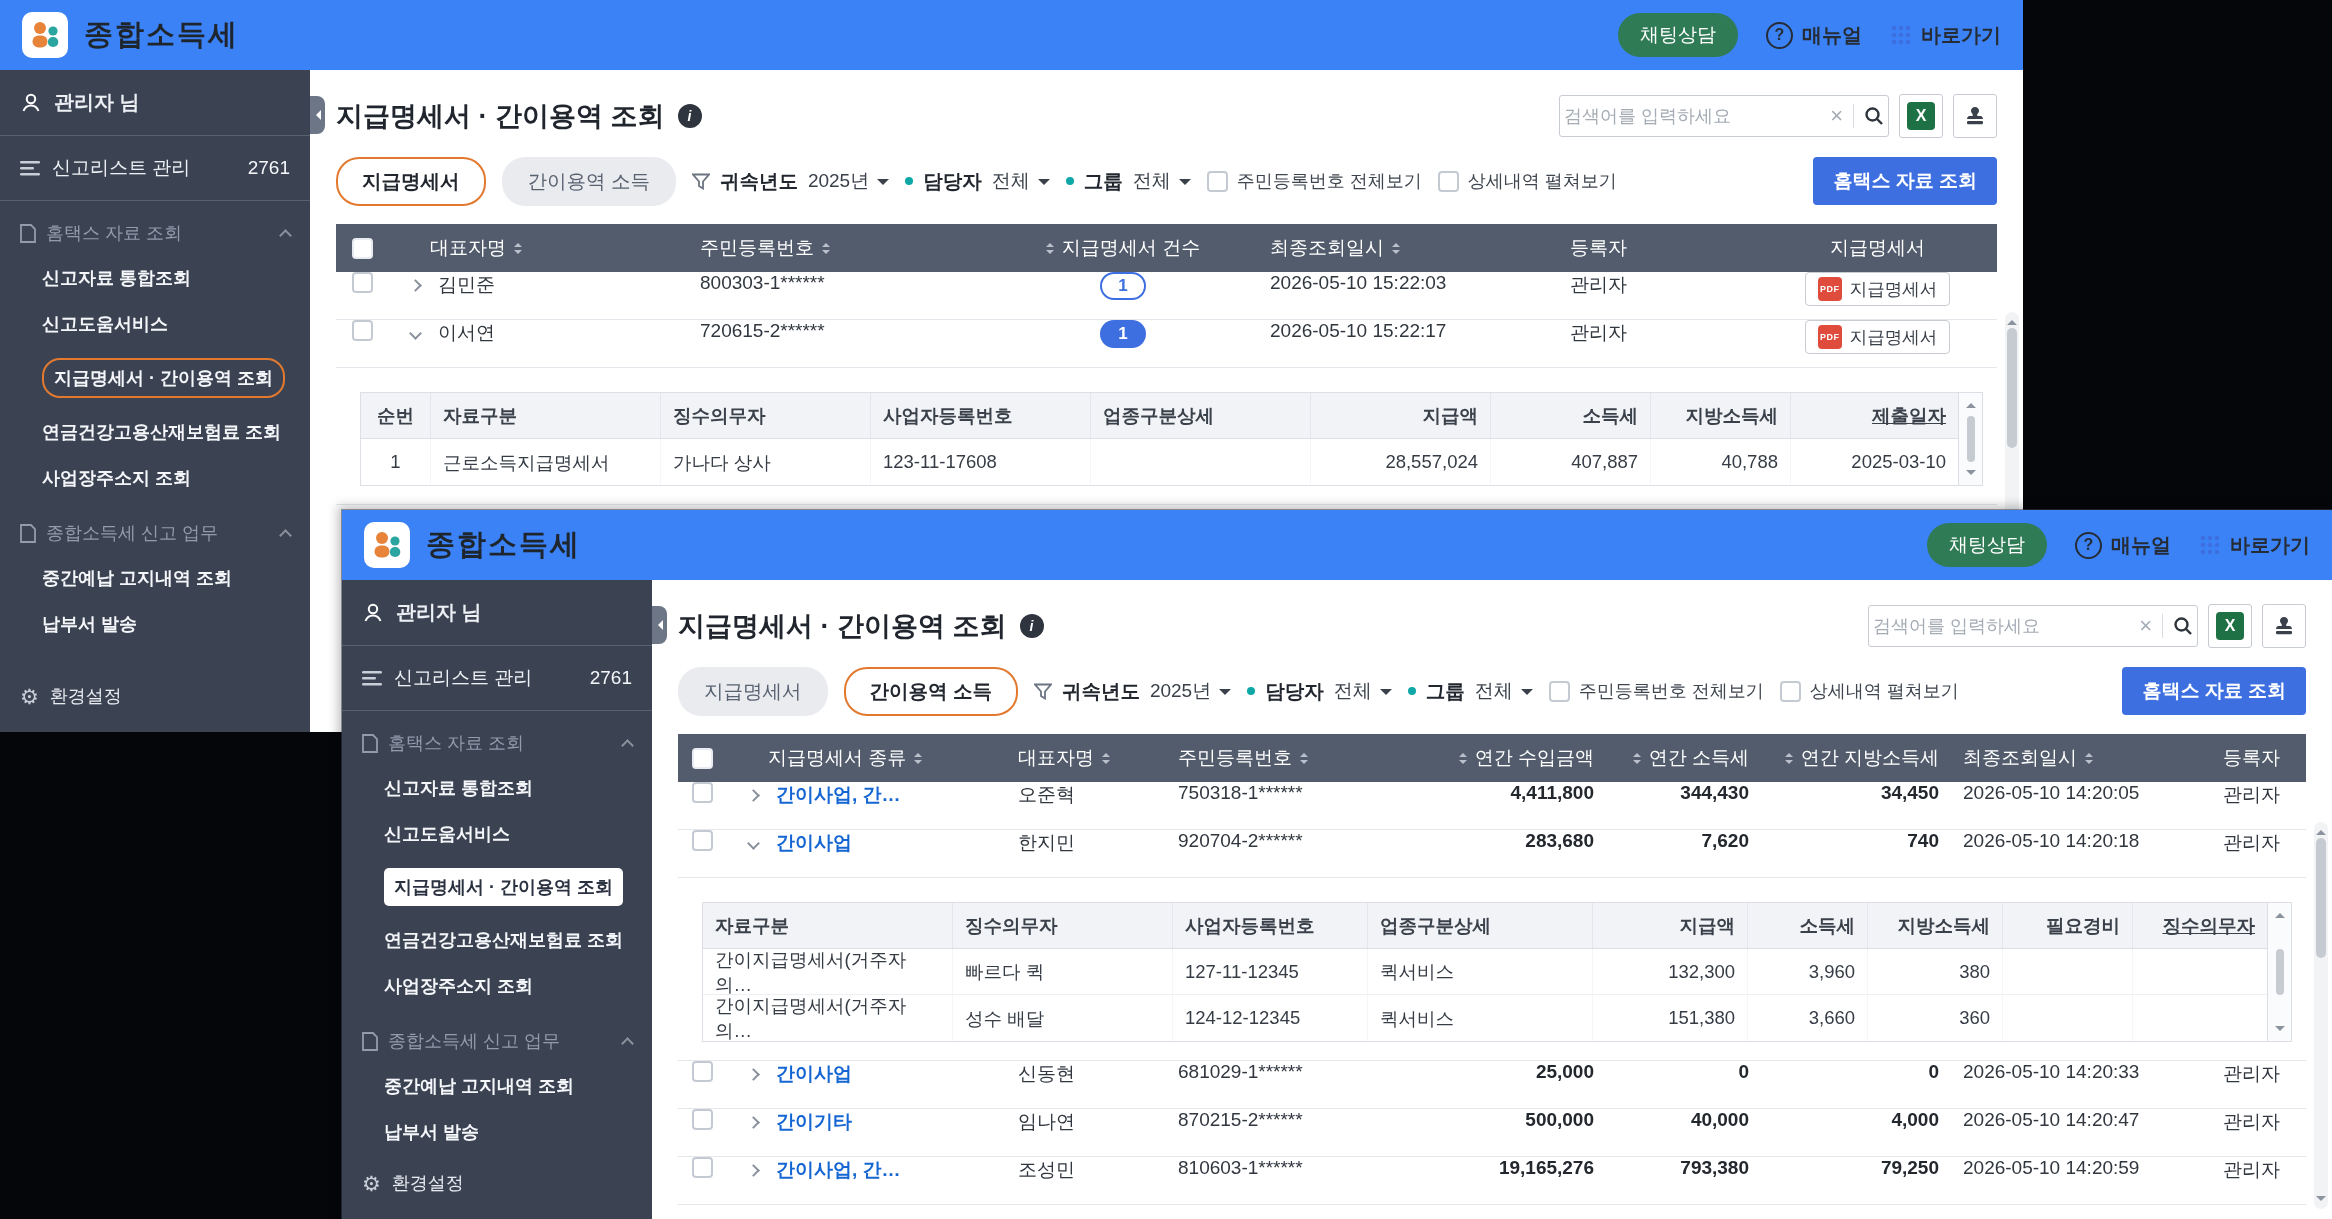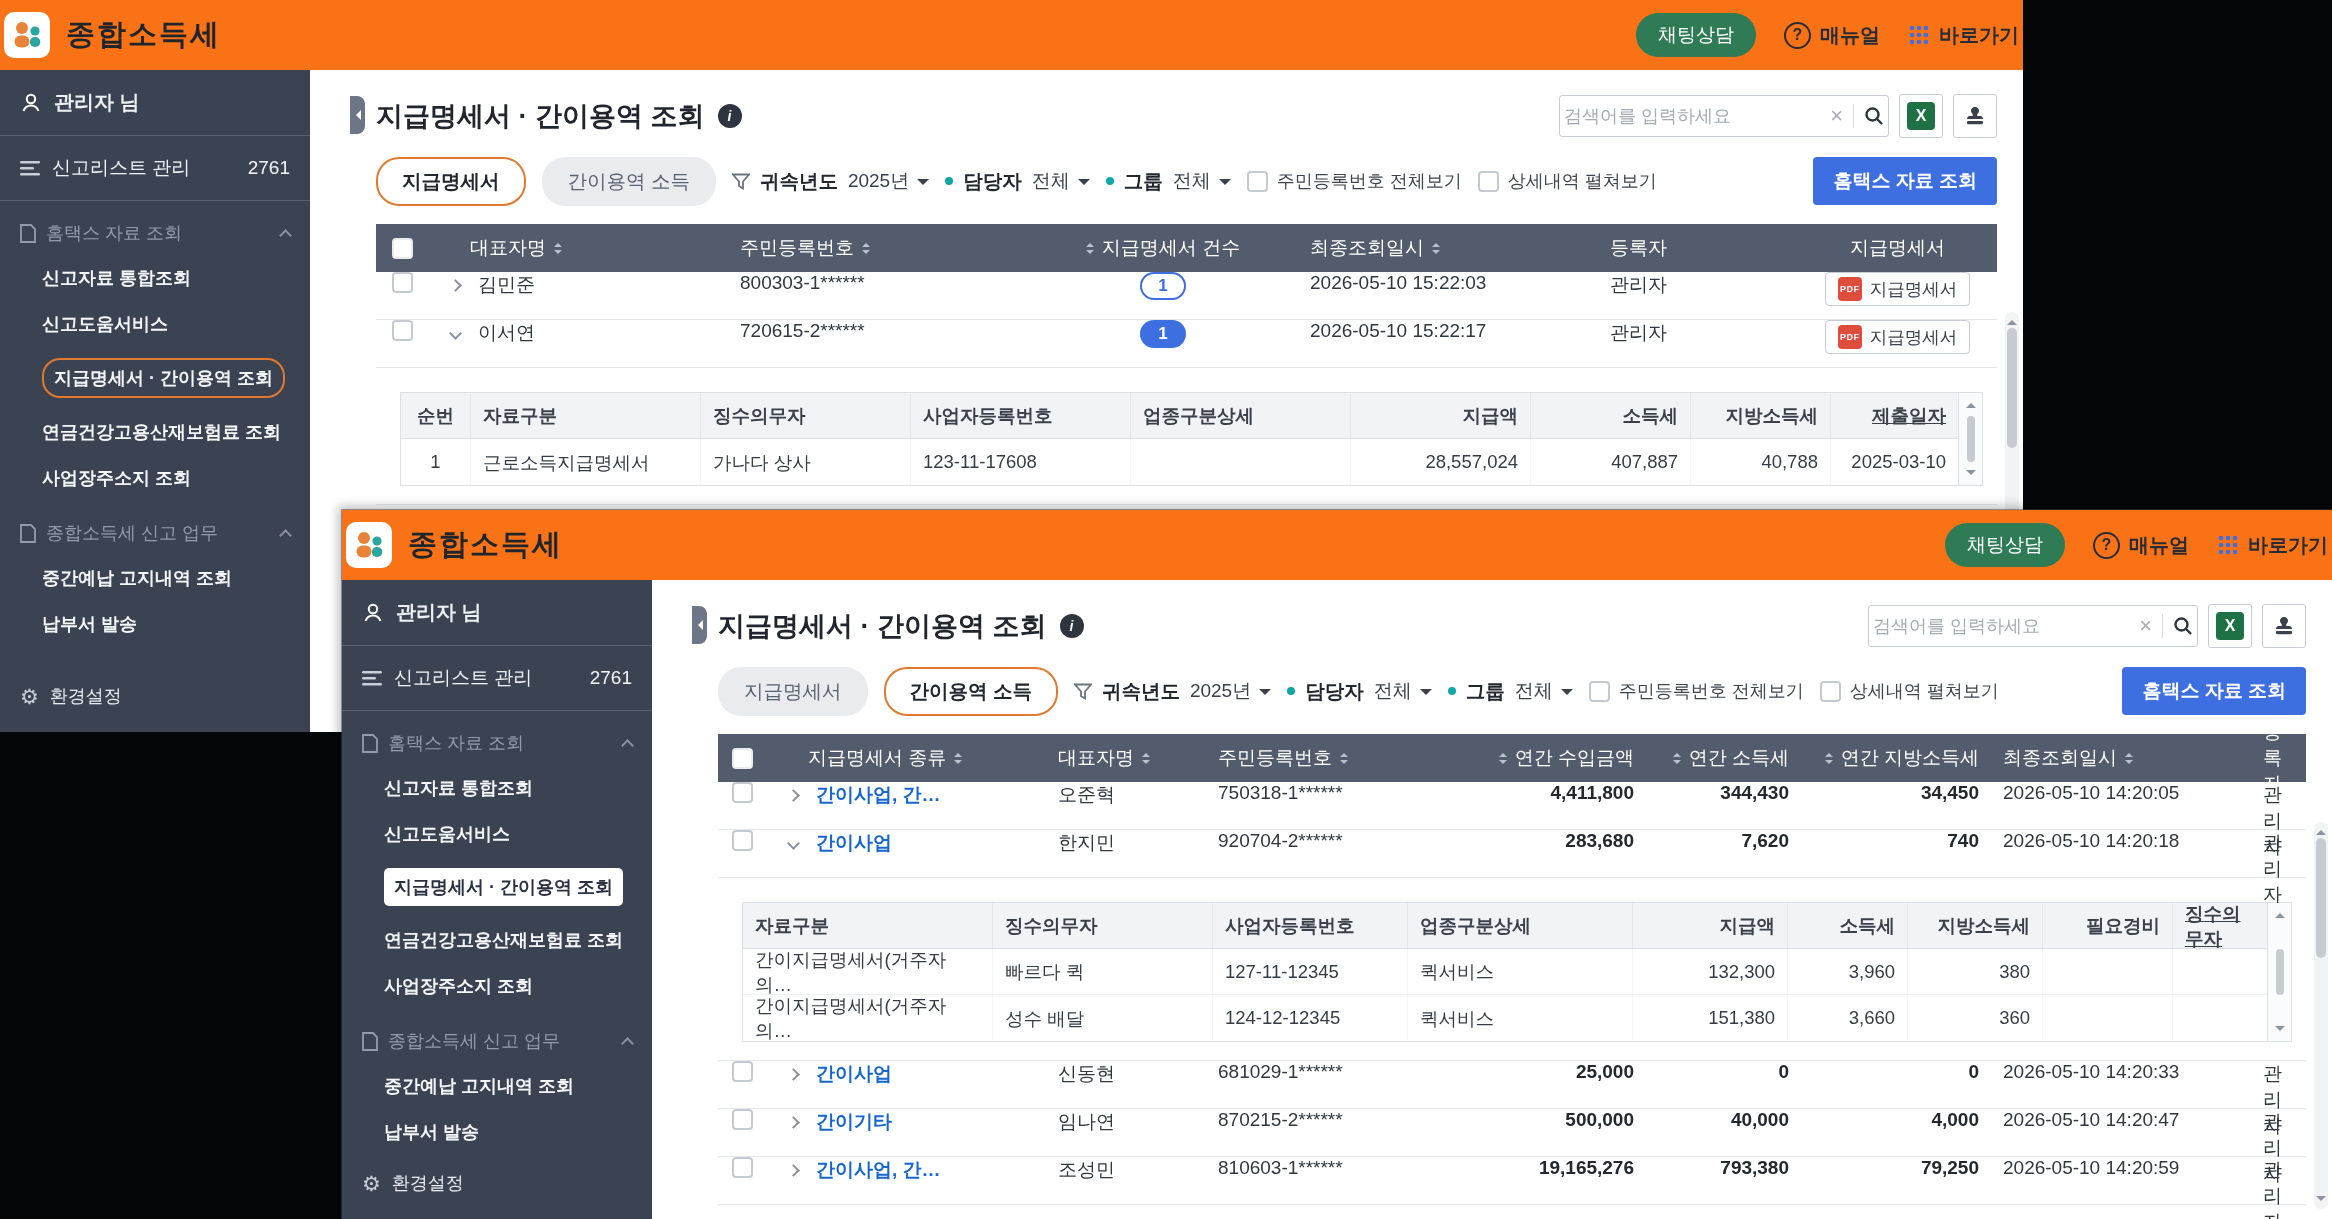--- a/index.html
+++ b/index.html
@@ -5,30 +5,30 @@
 *{margin:0;padding:0;box-sizing:border-box;}
 html,body{background:#04060a;}
 body{font-family:"Liberation Sans","DejaVu Sans",sans-serif;}
 #stage{position:relative;width:2332px;height:1219px;background:#04060a;overflow:hidden;}
 
 .window{position:absolute;background:#fff;display:flex;flex-direction:column;overflow:hidden;}
 #win1{left:0;top:0;width:2023px;height:732px;}
 #win2{left:342px;top:510px;width:1990px;height:709px;box-shadow:0 0 0 1px rgba(60,66,78,.5),-4px -4px 10px rgba(0,0,0,.25);}
 
 
-.appbar{height:70px;background:#f97316;display:flex;align-items:center;padding:0 4px;gap:16px;flex-shrink:0;}
+.appbar{height:70px;background:#3b82f6;display:flex;align-items:center;padding:0 22px;gap:16px;flex-shrink:0;}
 .logo{width:46px;height:46px;background:#fff;border-radius:10px;display:flex;align-items:center;justify-content:center;flex-shrink:0;}
 .app-title{font-size:29px;font-weight:bold;color:#1F252D;letter-spacing:2px;white-space:nowrap;}
 .bar-right{margin-left:auto;display:flex;align-items:center;gap:28px;}
 .chat-btn{background:#2F7B55;color:#fff;font-size:19px;padding:9px 22px;border-radius:23px;border:none;white-space:nowrap;}
 .bar-item{display:flex;align-items:center;gap:9px;font-size:20px;font-weight:bold;color:#262C35;white-space:nowrap;}
 .q-icon{width:27px;height:27px;border:2.5px solid #262C35;border-radius:50%;display:flex;align-items:center;justify-content:center;font-size:16px;font-weight:bold;color:#262C35;}
 
 
-.wbody{flex:1;display:flex;min-height:0;gap:40px;}
+.wbody{flex:1;display:flex;min-height:0;}
 .sidebar{width:310px;background:#3B4353;flex-shrink:0;position:relative;color:#EDF0F4;}
 .side-row{display:flex;align-items:center;gap:12px;padding:19px 20px;}
 .side-user{font-size:20px;font-weight:bold;border-bottom:1px solid rgba(255,255,255,.16);}
 .side-report{font-size:19px;border-bottom:1px solid rgba(255,255,255,.16);}
 .side-count{margin-left:auto;font-size:19px;color:#F4F6F9;}
 .side-sec{padding:20px 20px 10px;display:flex;align-items:center;gap:10px;color:#939CAB;font-size:18px;white-space:nowrap;}
 .side-sec .chev{margin-left:auto;}
 .side-item{padding:11px 18px 11px 42px;font-size:18px;font-weight:600;white-space:nowrap;color:#F4F6F9;}
 .side-item.sel-outline>span{border:2px solid #E2792F;border-radius:18px;padding:6px 10px;display:inline-block;}
 .side-item.sel-fill>span{background:#fff;color:#2A3140;border-radius:5px;padding:7px 10px;display:inline-block;font-weight:bold;}

